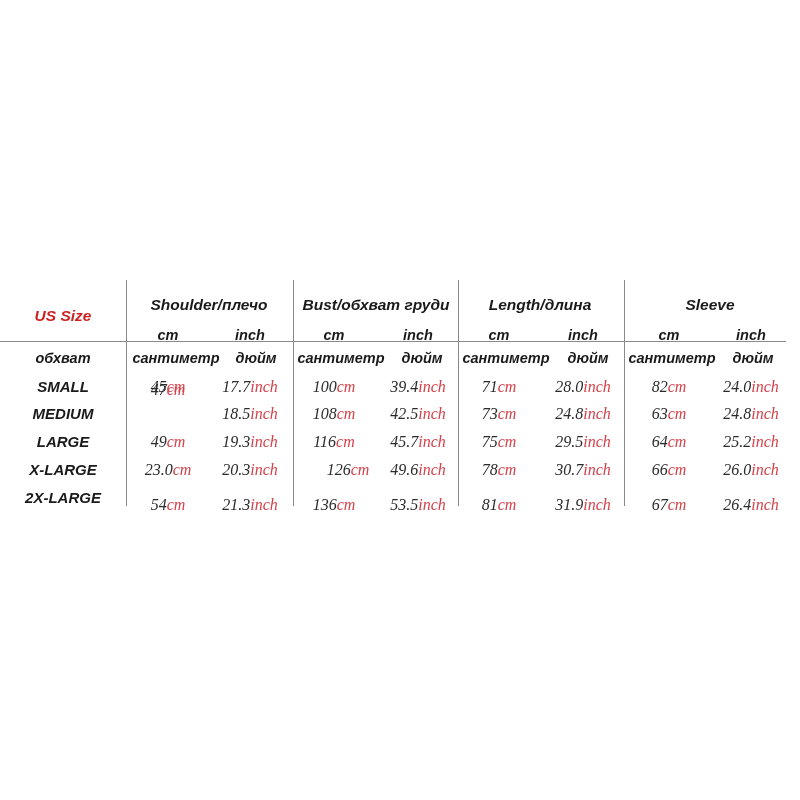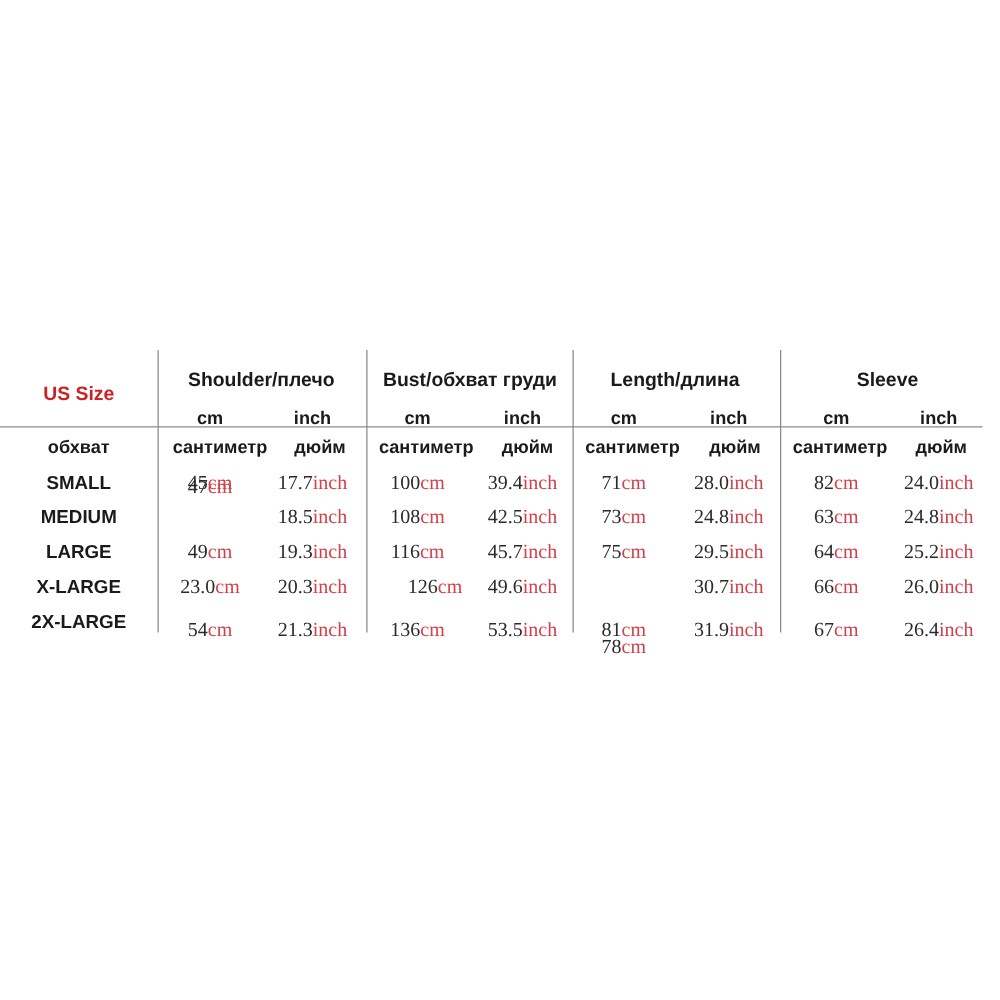--- a/index.html
+++ b/index.html
@@ -17,20 +17,21 @@
     -webkit-font-smoothing: antialiased;
   }
 
   
   #size-chart {
     position: absolute;
     left: 0;
     top: 0;
     width: 774px;
     height: 800px;
+    font-style: italic;
   }
 
   
   .hrule {
     position: absolute;
     left: 0;
     top: 341px;
     width: 786px;
     height: 1px;
     background: #8a8a8a;
@@ -231,21 +232,21 @@
   </div>
   <div class="cell val c" style="left:250px; top:462px;">
     <span>20.3</span><span class="u">inch</span>
   </div>
   <div class="cell val c" style="left:334px; top:462px;margin-left:14px;">
     <span>126</span><span class="u">cm</span>
   </div>
   <div class="cell val c" style="left:418px; top:462px;">
     <span>49.6</span><span class="u">inch</span>
   </div>
-  <div class="cell val c" style="left:499px; top:462px;margin-top:48px;">
+  <div class="cell val c" style="left:499px; top:462px;">
     <span>78</span><span class="u">cm</span>
   </div>
   <div class="cell val c" style="left:583px; top:462px;">
     <span>30.7</span><span class="u">inch</span>
   </div>
   <div class="cell val c" style="left:669px; top:462px;">
     <span>66</span><span class="u">cm</span>
   </div>
   <div class="cell val c" style="left:751px; top:462px;">
     <span>26.0</span><span class="u">inch</span>

